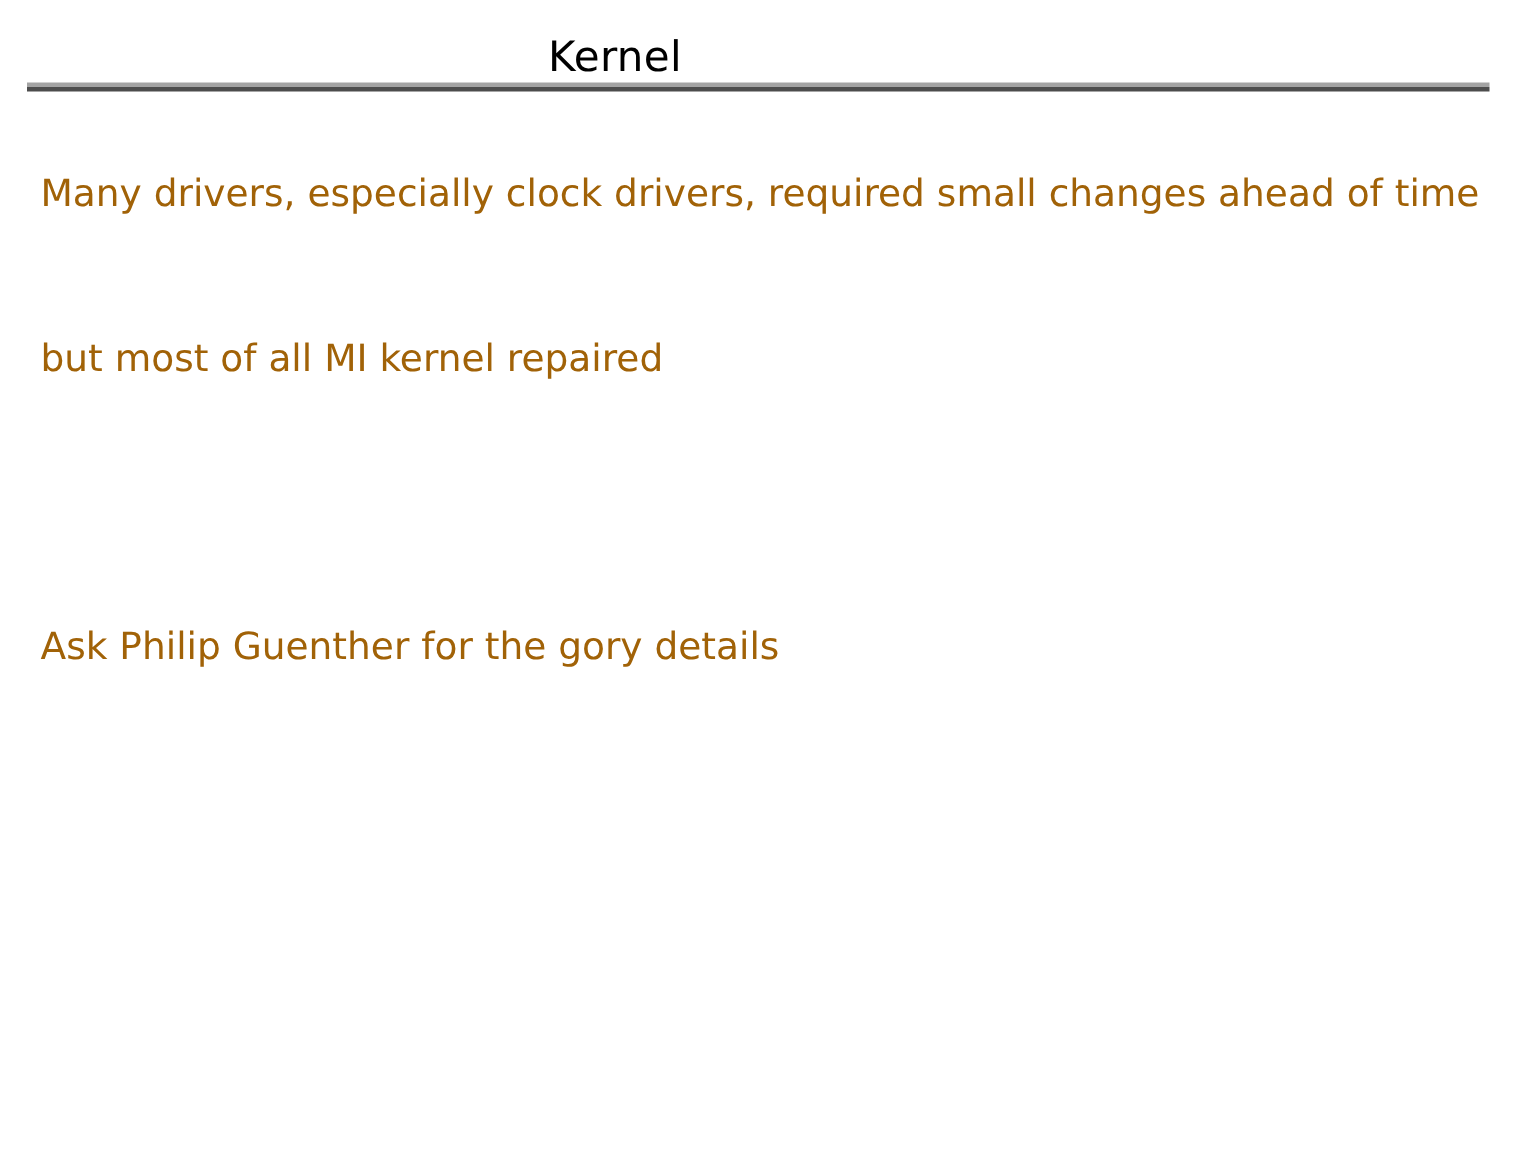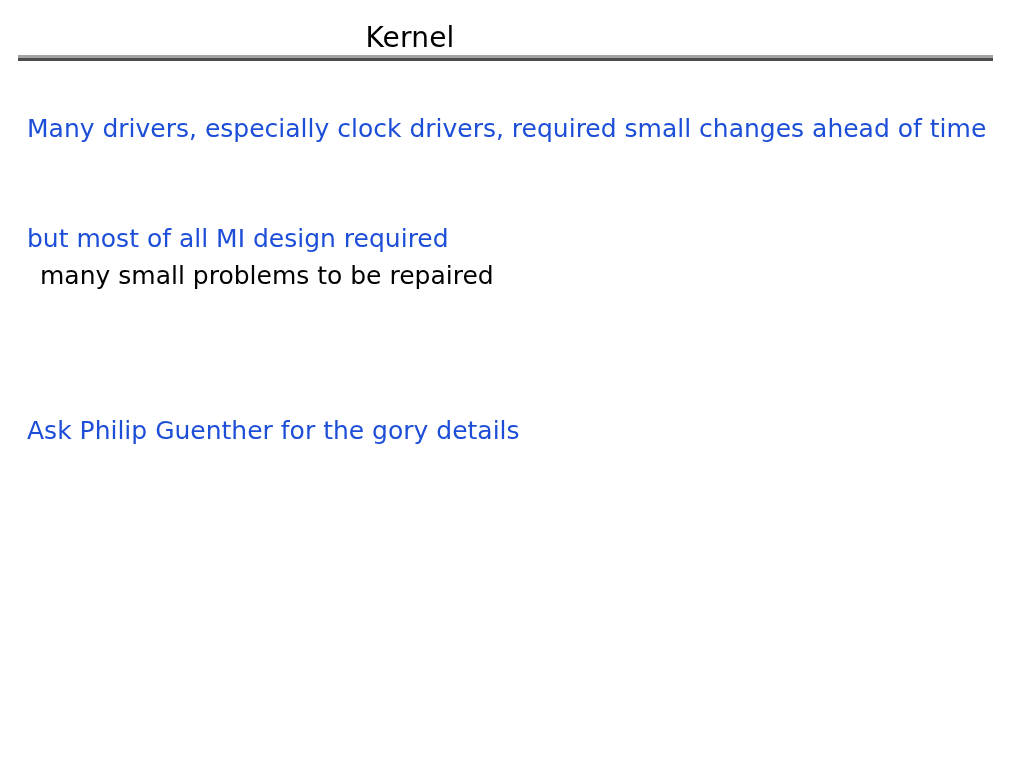--- a/index.html
+++ b/index.html
@@ -78,21 +78,21 @@
   .level-1 {
     left: 27px;
     width: 970px;
   }
 
   .level-2 {
     left: 40px;
     width: 960px;
   }
 
-  .txt-blue  { color: #1d4ed8; }
+  .txt-blue  { color: #a16207; }
   .txt-black { color: #000000; }
 
   #line-drivers   { top: 112px; }
   #line-mi-kernel { top: 222px; }
   #line-problems  { top: 259px; }
   #line-upgrade   { top: 334px; }
   #line-ask       { top: 414px; }
 </style>
 </head>
 <body>
@@ -101,20 +101,19 @@
 
 <div id="title-rule">
   <div class="rule-top"></div>
   <div class="rule-bottom"></div>
 </div>
 
 <div id="slide-body">
 
   <div id="line-drivers" class="body-para level-1 txt-blue">Many drivers, especially clock drivers, required small changes ahead of time</div>
 
-  <div id="line-mi-kernel" class="body-line level-1 txt-blue">but most of all MI design required</div>
+  <div id="line-mi-kernel" class="body-line level-1 txt-blue">but most of all MI kernel repaired</div>
 
-  <div id="line-problems" class="body-line level-2 txt-black">many small problems to be repaired</div>
 
 
   <div id="line-ask" class="body-line level-1 txt-blue">Ask Philip Guenther for the gory details</div>
 
 </div>
 
 </body></html>

